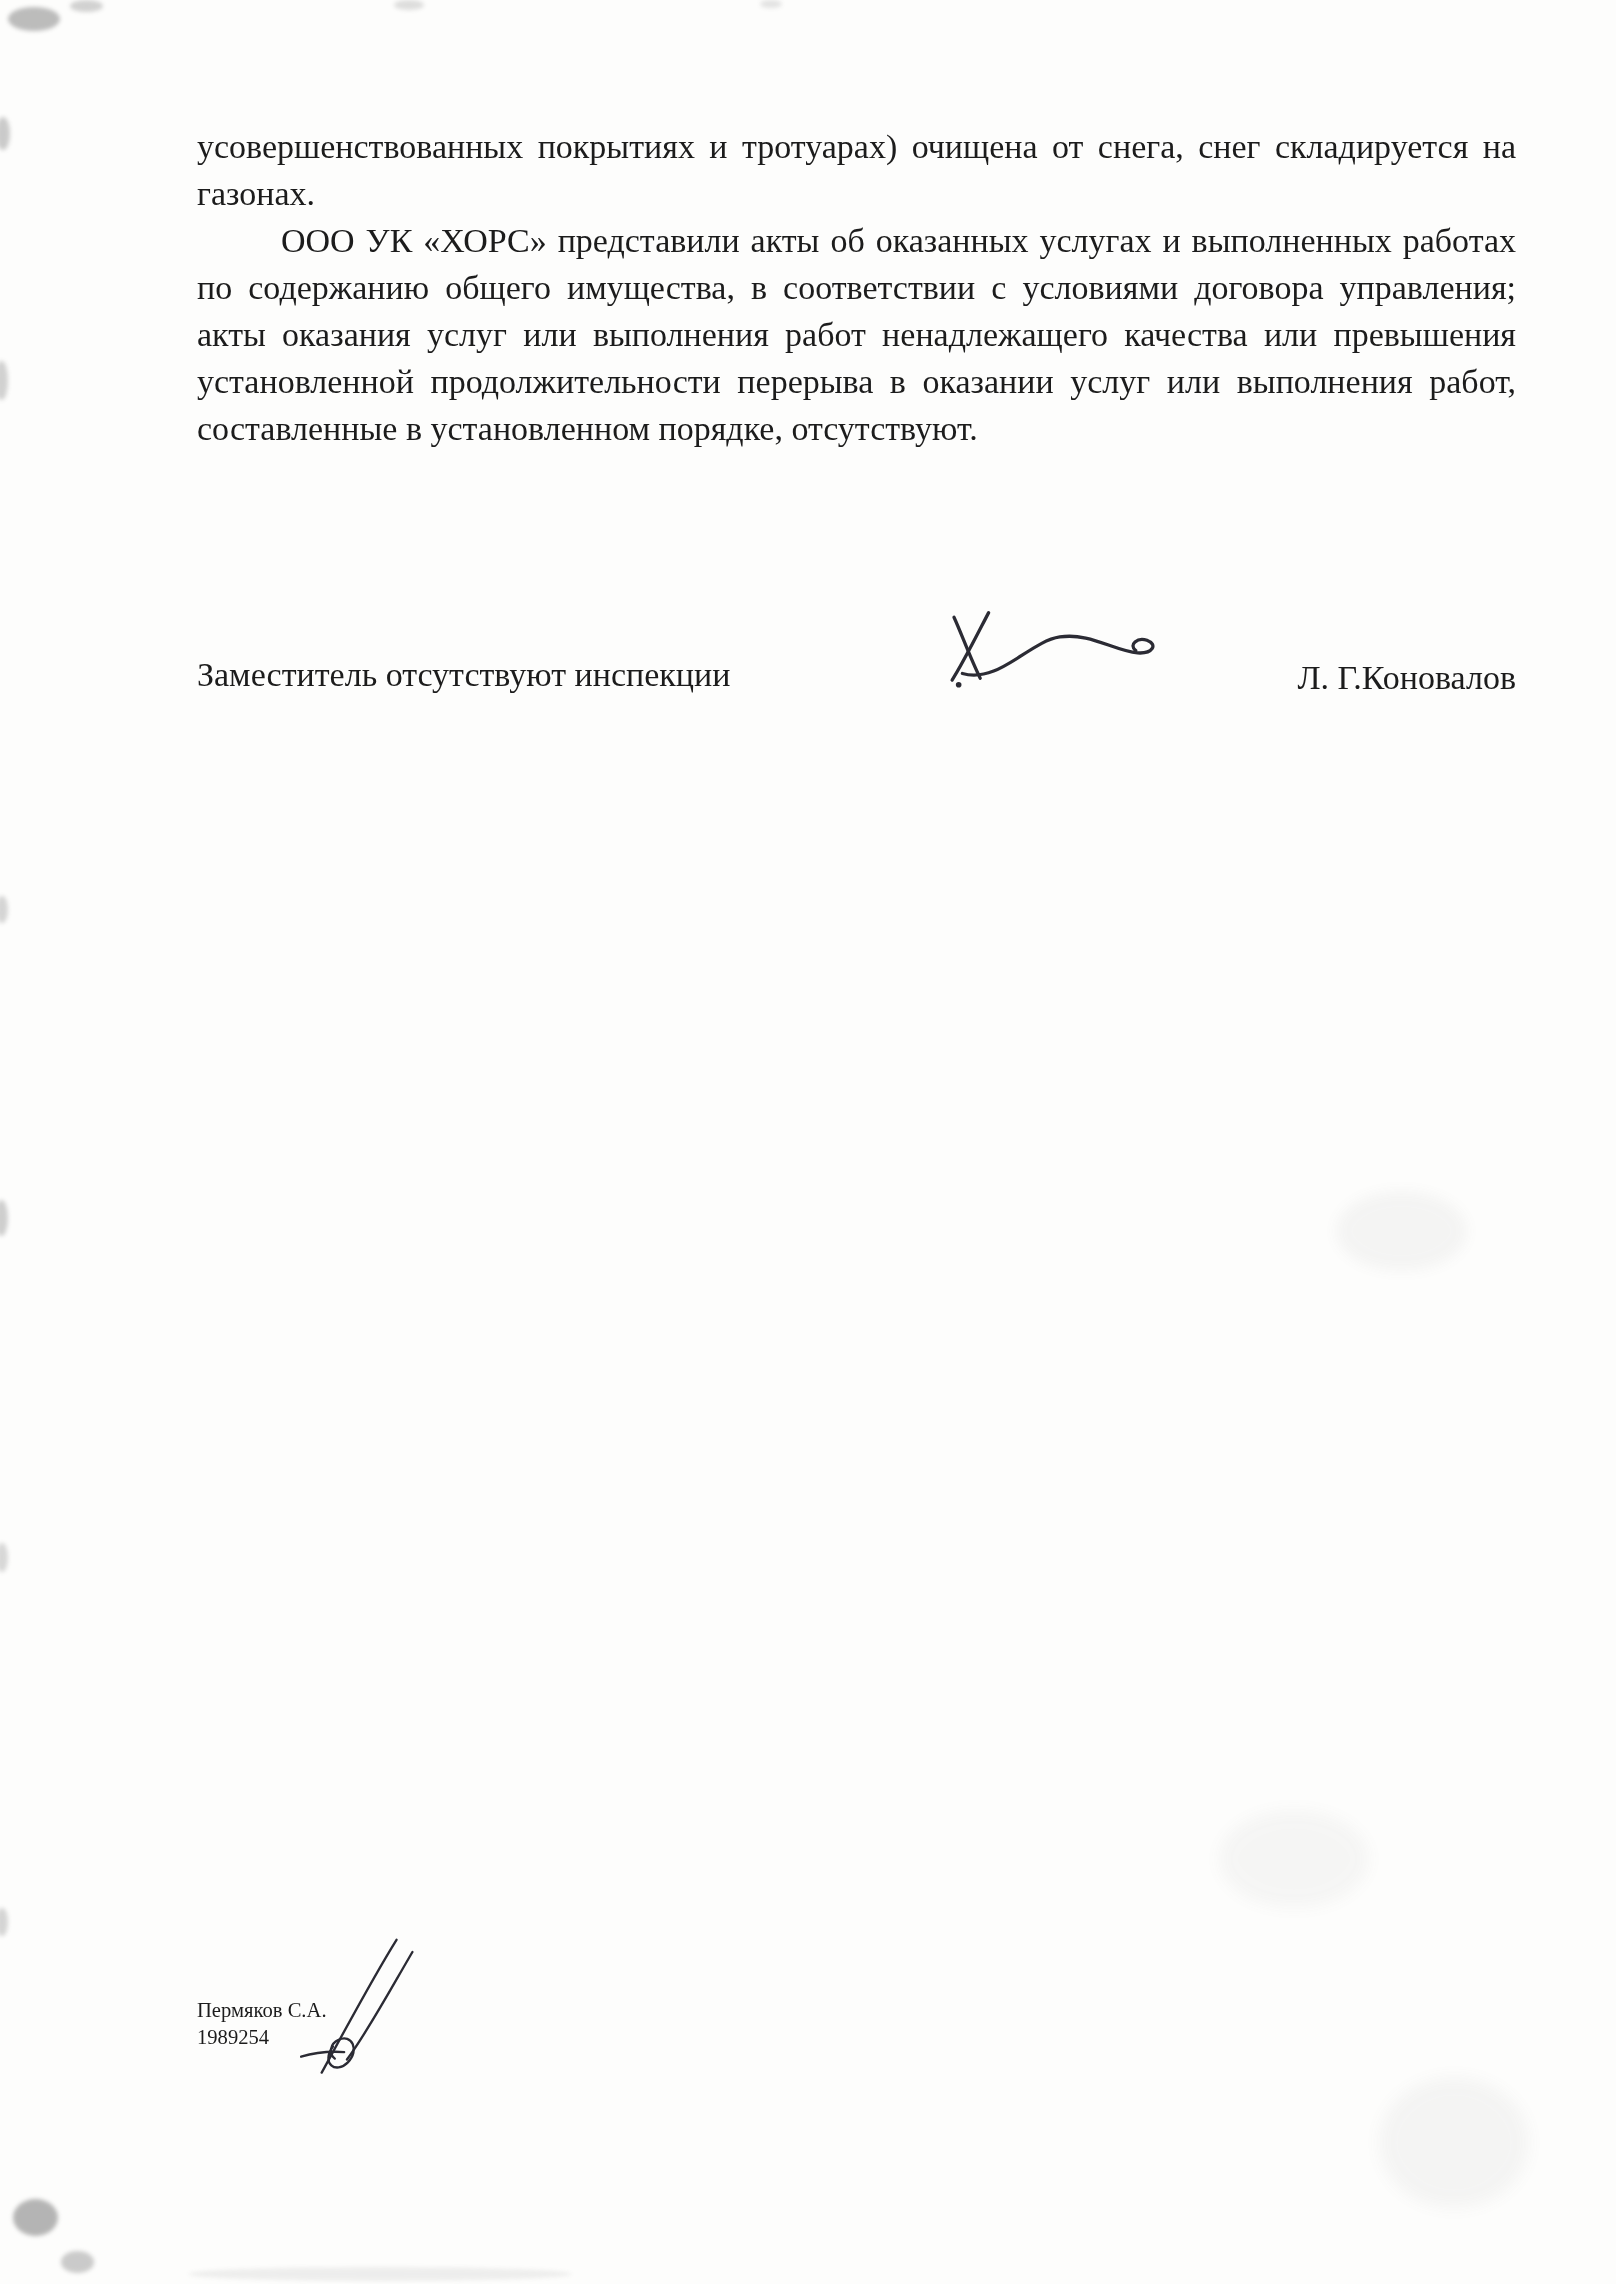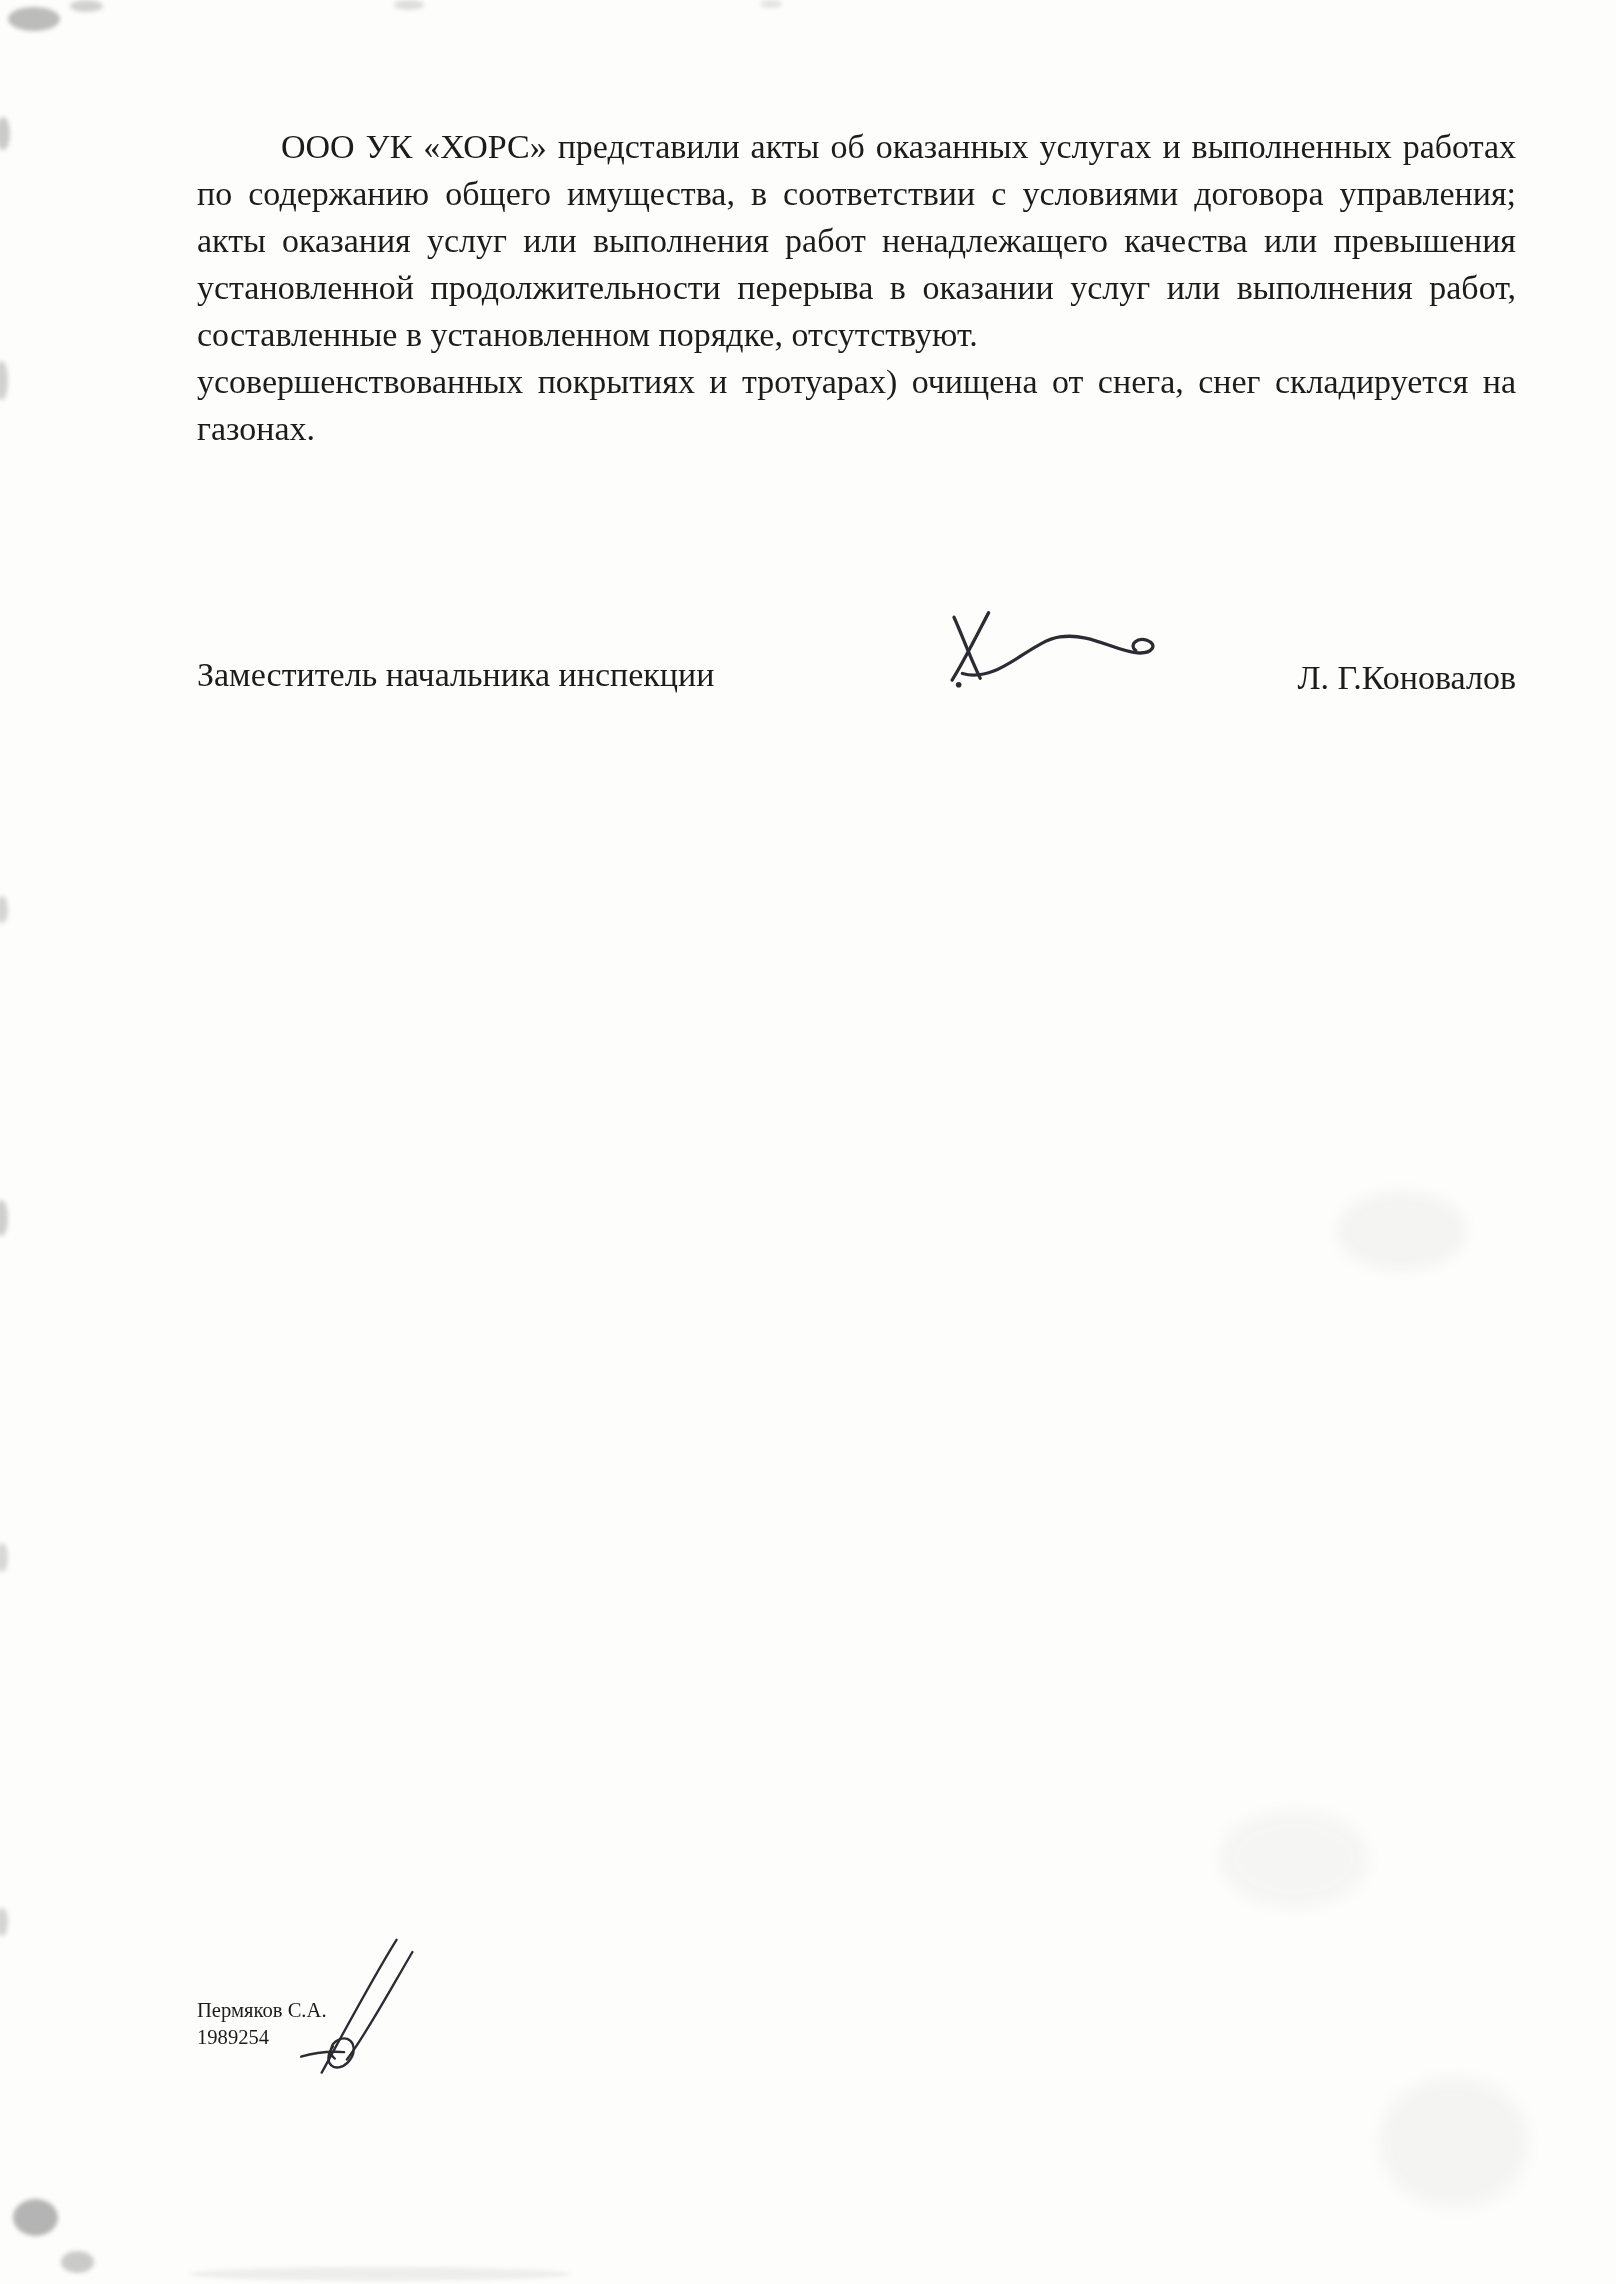--- a/index.html
+++ b/index.html
@@ -43,25 +43,25 @@
     border-radius:50%;filter:blur(2.3px);
     pointer-events:none;
   }
 </style>
 </head>
 <body>
 
 <main class="sheet">
 
   <section class="body-text">
+    <p class="para">усовершенствованных покрытиях и тротуарах) очищена от снега, снег складируется на газонах.</p>
     <p class="para indent">ООО УК «ХОРС» представили акты об оказанных услугах и выполненных работах по содержанию общего имущества, в соответствии с условиями договора управления; акты оказания услуг или выполнения работ ненадлежащего качества или превышения установленной продолжительности перерыва в оказании услуг или выполнения работ, составленные в установленном порядке, отсутствуют.</p>
-    <p class="para">усовершенствованных покрытиях и тротуарах) очищена от снега, снег складируется на газонах.</p>
   </section>
 
-  <div class="sign-title">Заместитель начальника инспекции</div>
+  <div class="sign-title">Заместитель отсутствуют инспекции</div>
 
   <svg class="sign-mark" viewBox="0 0 530 190" fill="none" stroke="#2b2b34" stroke-width="7" stroke-linecap="round" stroke-linejoin="round">
     <path d="M44 22 C58 52 80 112 100 152"></path>
     <path d="M118 12 C92 62 62 122 40 156"></path>
     <path d="M62 142 C140 164 204 74 270 64 C334 54 386 94 436 98 C468 100 480 80 456 71 C436 64 416 80 432 93"></path>
     <circle cx="54" cy="166" r="6" fill="#2b2b34" stroke="none"></circle>
   </svg>
 
   <div class="sign-name">Л. Г.Коновалов</div>
 

